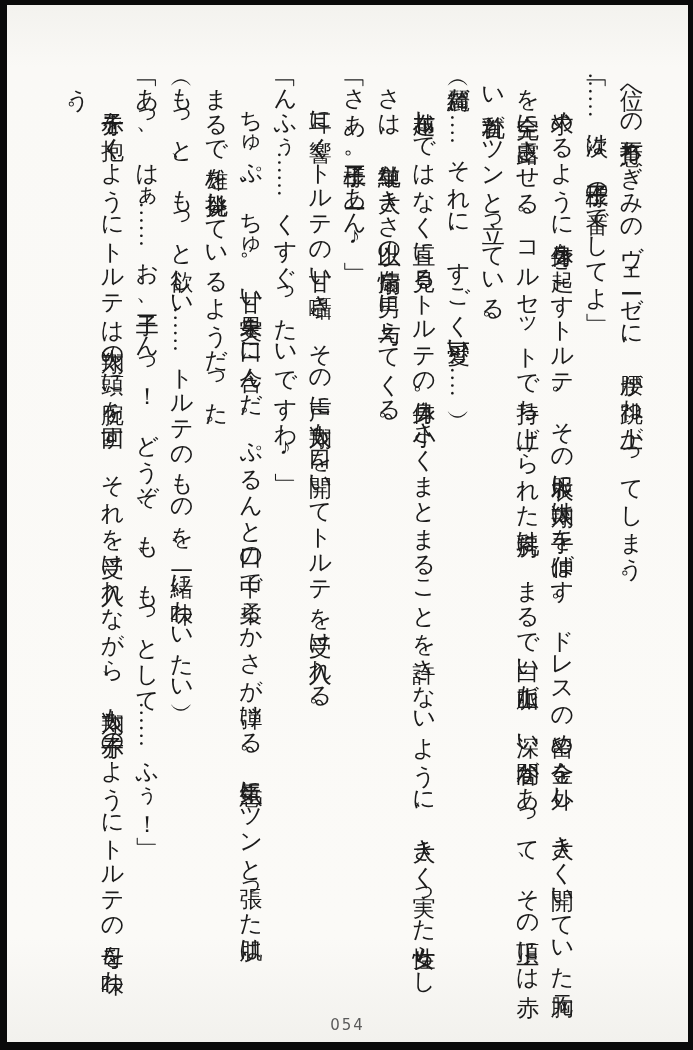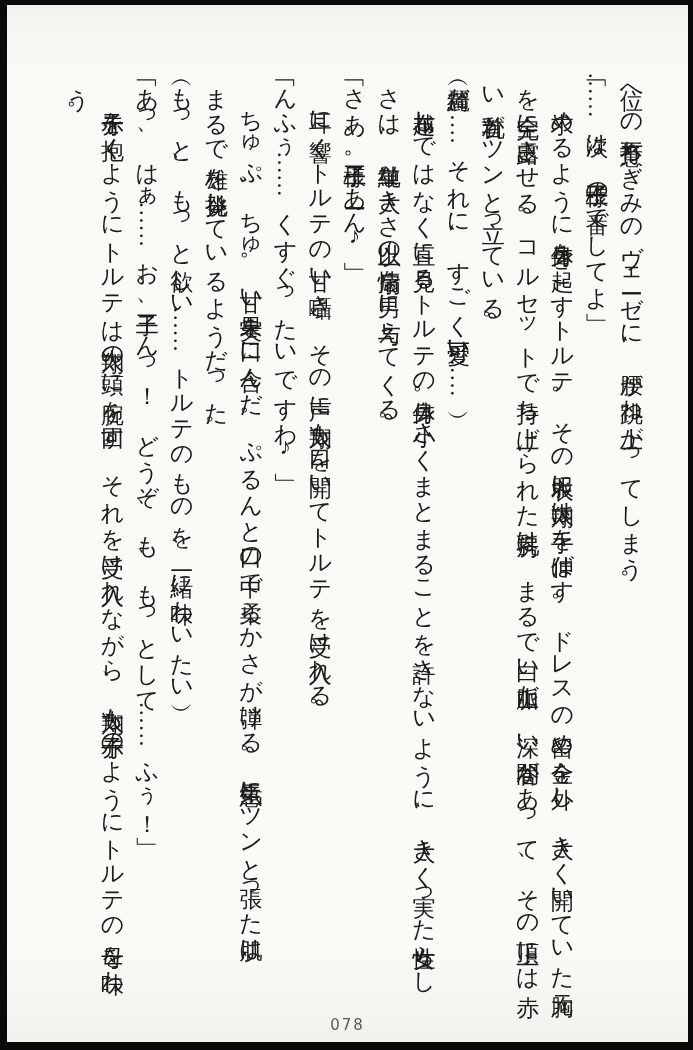--- a/index.html
+++ b/index.html
@@ -66,14 +66,14 @@
       <p class="para">（綺麗だ……それに、すごく可愛い……）</p>
       <p class="para indent">布越しではなく直に見るトルテの身体。小さくまとまることを許さないように、大きく実った女性らしさは、単純な大きさ以上の扇情を男に与えてくる。</p>
       <p class="para">「さあ、王子様。あーん♪」</p>
       <p class="para indent">耳に響くトルテの甘い囁き。その声に翔太も口を開いてトルテを受け入れる。</p>
       <p class="para">「んふぅ……くすぐったいですわ♪」</p>
       <p class="para indent">ちゅぷ、ちゅ。甘い果実を口に含んだ。ぷるんと口の中で柔らかさが弾ける。生意気にツンと張った肌は、まるで雄を挑発しているようだった。</p>
       <p class="para">（もっと、もっと欲しい……トルテのものを、一緒に味わいたい）</p>
       <p class="para">「あっ、はぁ……お、王子、んっ！　どうぞ、も、もっとして……ふぅ！」</p>
       <p class="para indent">赤子を抱くようにトルテは翔太の頭に腕を回す。それを受け入れながら、翔太も赤子のようにトルテの母を味わう。</p>
     </div>
-  <div class="page-number">078</div>
+  <div class="page-number">054</div>
 </div>
 
 </body></html>

